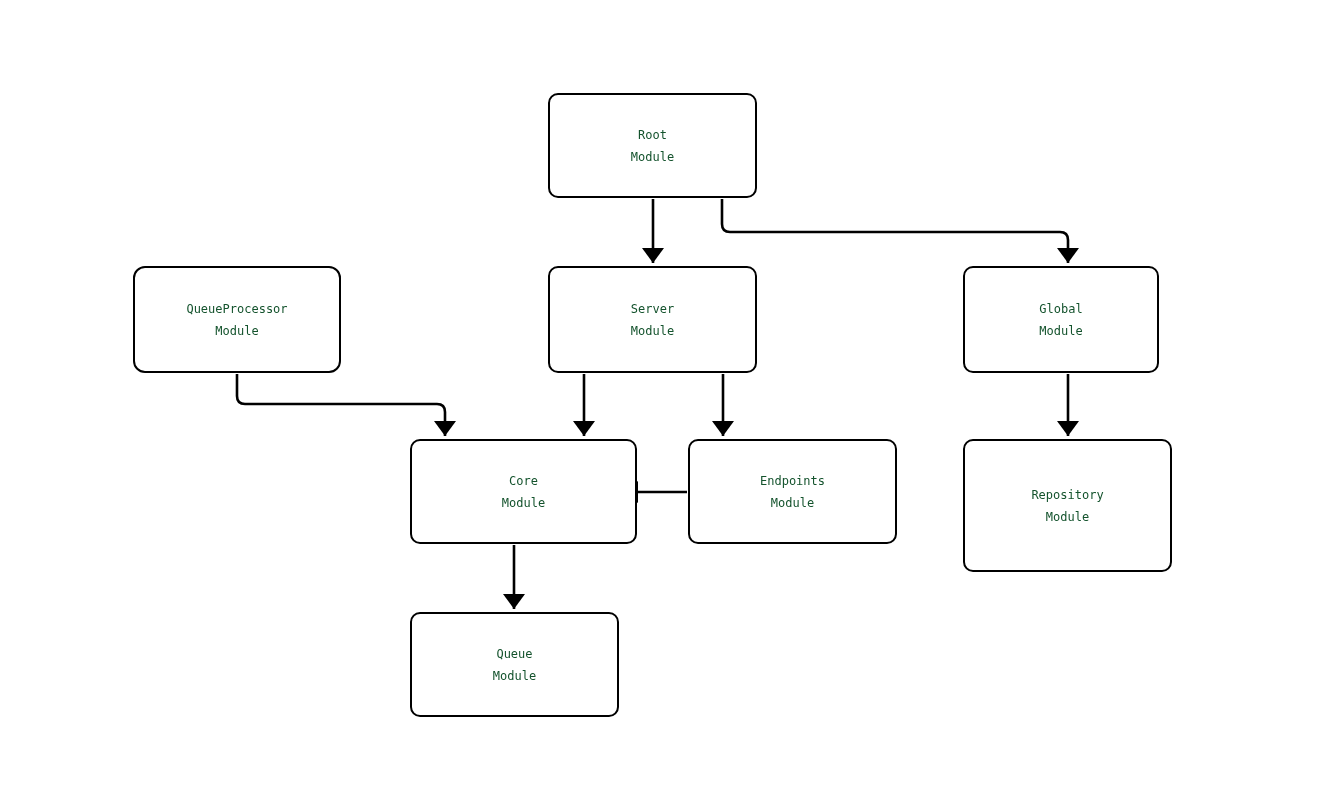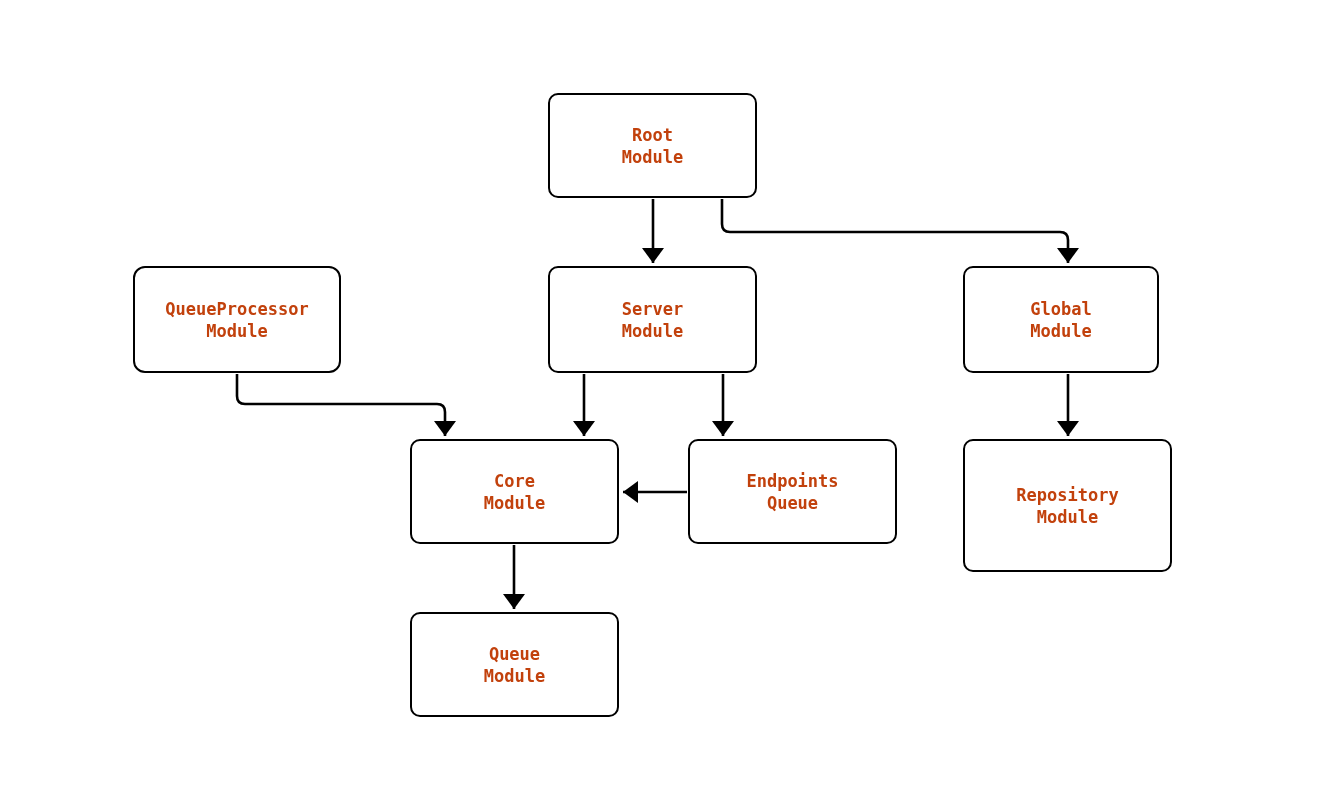--- a/index.html
+++ b/index.html
@@ -31,30 +31,30 @@
     position: absolute;
     box-sizing: border-box;
     background: #ffffff;
     border: 2.6px solid #000000;
     border-radius: 10px;
     display: flex;
     align-items: center;
     justify-content: center;
     text-align: center;
     white-space: pre-line;
-    font-size: 17px;
+    font-size: 12px;
     line-height: 22px;
-    font-weight: bold;
-    color: #c2410c;
+    font-weight: normal;
+    color: #14532d;
   }
   .node-root          { left: 548px; top:  93px; width: 209px; height: 105px; }
   .node-queueprocessor{ left: 133px; top: 266px; width: 208px; height: 107px; border-radius: 12px; }
   .node-server        { left: 548px; top: 266px; width: 209px; height: 107px; }
   .node-global        { left: 963px; top: 266px; width: 196px; height: 107px; }
-  .node-core          { left: 410px; top: 439px; width: 209px; height: 105px; }
+  .node-core          { left: 410px; top: 439px; width: 227px; height: 105px; }
   .node-endpoints     { left: 688px; top: 439px; width: 209px; height: 105px; }
   .node-repository    { left: 963px; top: 439px; width: 209px; height: 133px; }
   .node-queue         { left: 410px; top: 612px; width: 209px; height: 105px; }
 </style>
 </head>
 <body>
 
 <div class="canvas">
 
   <svg class="edges" viewBox="0 0 1337 809" xmlns="http://www.w3.org/2000/svg">
@@ -82,21 +82,21 @@
   <div class="node node-server">Server
 Module</div>
 
   <div class="node node-global">Global
 Module</div>
 
   <div class="node node-core">Core
 Module</div>
 
   <div class="node node-endpoints">Endpoints
-Queue</div>
+Module</div>
 
   <div class="node node-repository">Repository
 Module</div>
 
   <div class="node node-queue">Queue
 Module</div>
 
 </div>
 
 </body></html>

